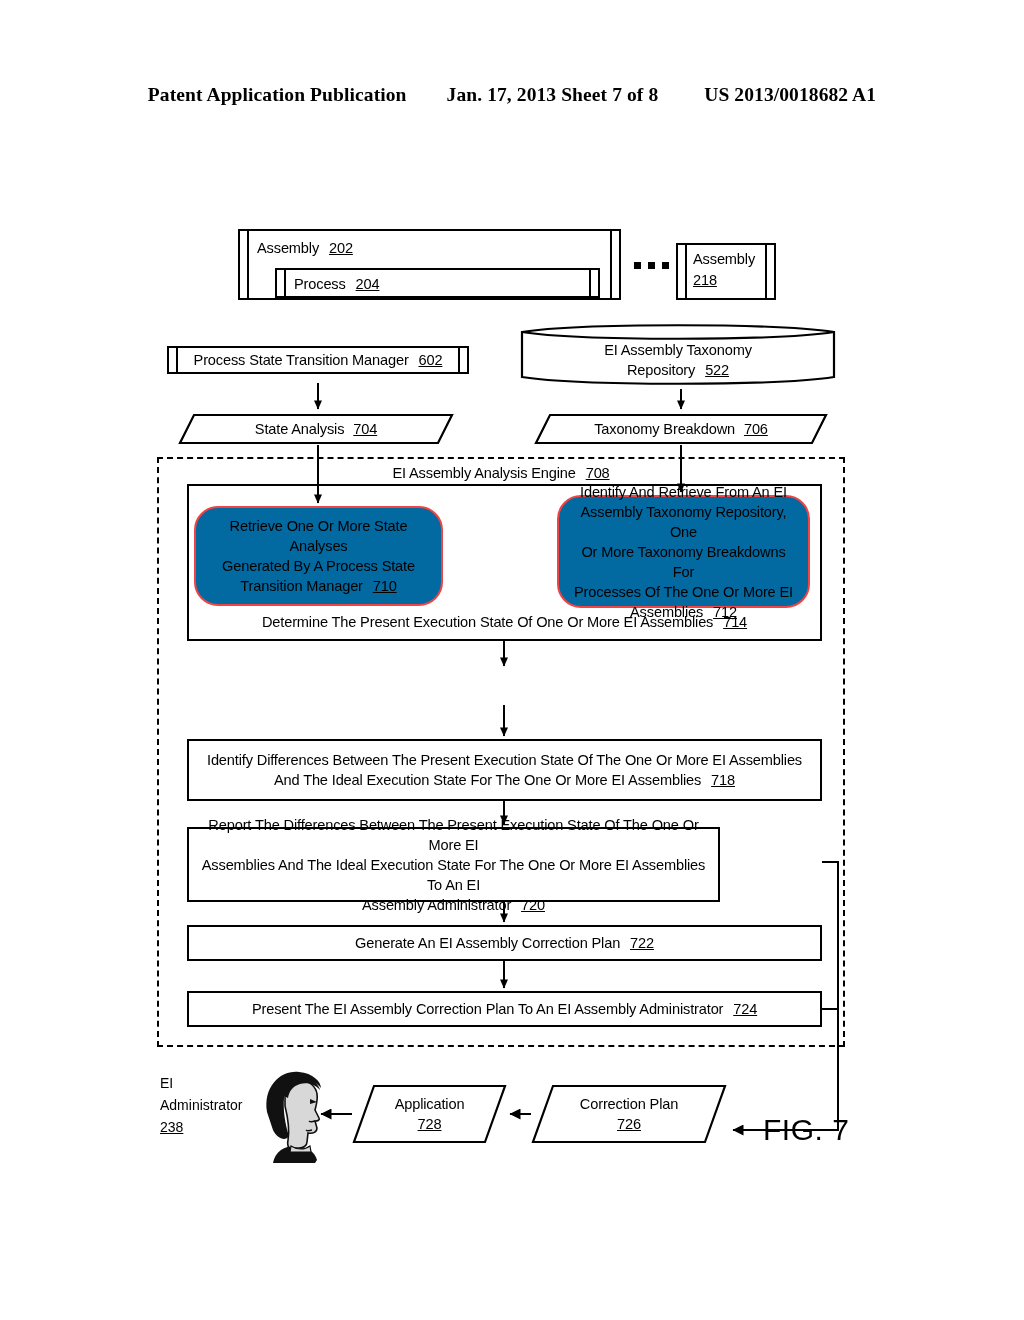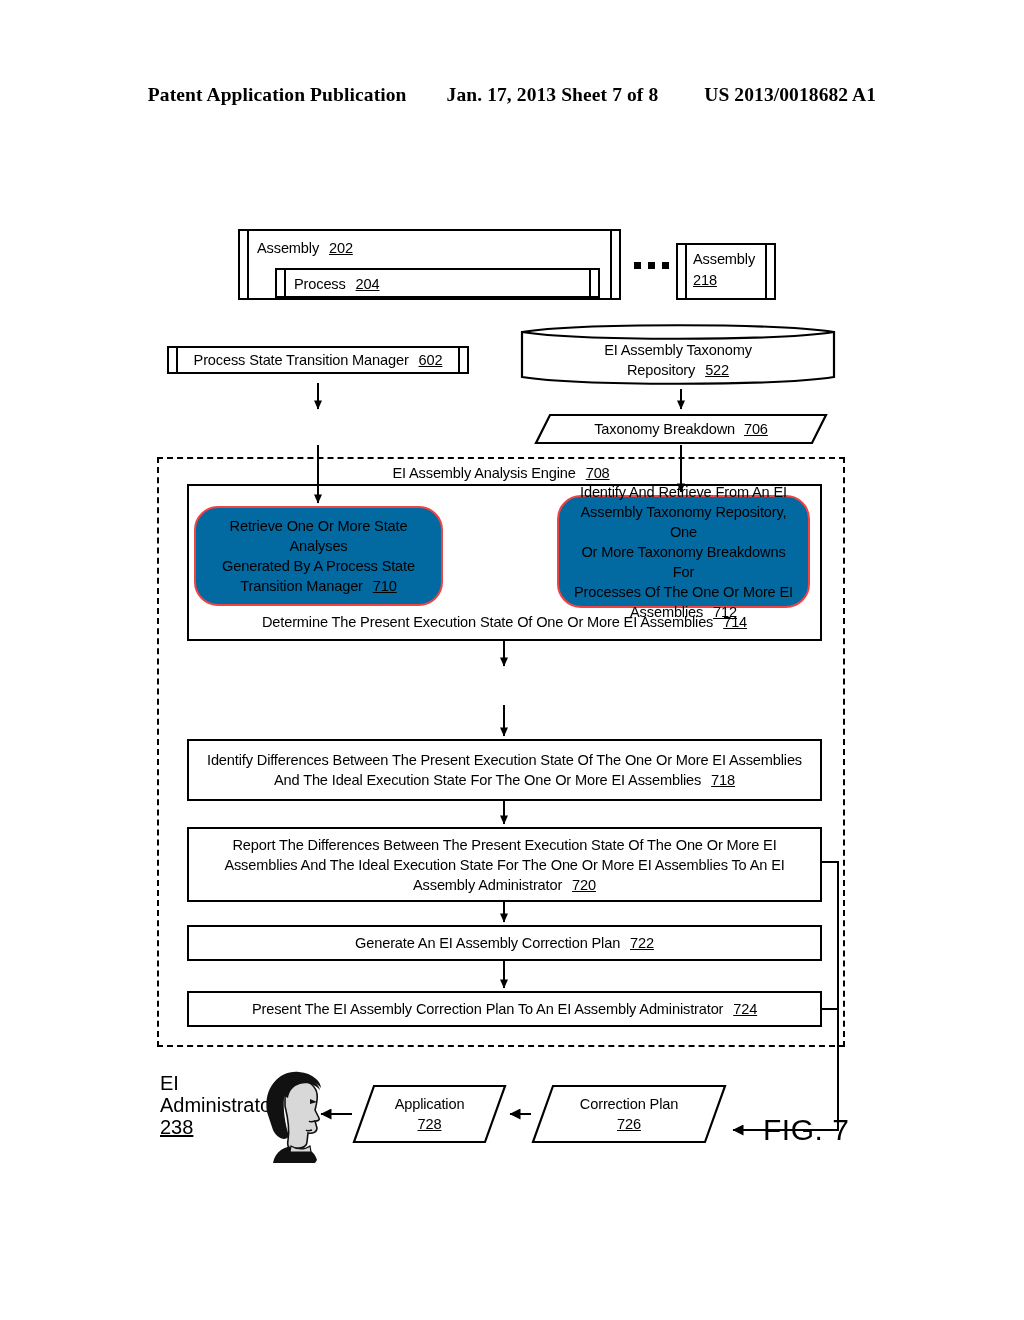--- a/index.html
+++ b/index.html
@@ -92,21 +92,21 @@
          pointer-events:none;}
 
   
   .figcap{
     position:absolute;font-family:"Liberation Sans","DejaVu Sans",sans-serif;
     font-size:30px;font-weight:400;letter-spacing:.5px;
   }
 
   
   .adminlbl{
-    position:absolute;font-size:20px;line-height:22px;text-align:left;
+    position:absolute;font-size:14px;line-height:22px;text-align:left;
   }
   .person{position:absolute;}
 </style>
 </head>
 <body>
 
 <div class="sheet">
 
   <div class="pg-header">
     <span class="h1">Patent Application Publication</span>
@@ -163,20 +163,31 @@
     </svg>
     <div class="clabel">
       <div class="txt">
         <span>EI Assembly Taxonomy</span><br>
         <span>Repository</span>
         <span class="ref" style="margin-left:6px">522</span>
       </div>
     </div>
   </div>
 
+  <div class="para" style="left:178px;top:413px;width:276px;height:32px;">
+    <svg width="276" height="32" viewBox="0 0 276 32">
+      <polygon points="16,2 274,2 260,30 2,30" fill="#fff" stroke="#000" stroke-width="2.2"></polygon>
+    </svg>
+    <div class="plabel">
+      <div class="txt">
+        <span>State Analysis</span>
+        <span class="ref" style="margin-left:5px">704</span>
+      </div>
+    </div>
+  </div>
 
   <div class="para" style="left:534px;top:413px;width:294px;height:32px;">
     <svg width="294" height="32" viewBox="0 0 294 32">
       <polygon points="16,2 292,2 278,30 2,30" fill="#fff" stroke="#000" stroke-width="2.2"></polygon>
     </svg>
     <div class="plabel">
       <div class="txt">
         <span>Taxonomy Breakdown</span>
         <span class="ref" style="margin-left:5px">706</span>
       </div>
@@ -219,21 +230,21 @@
 
 
   <div class="rect" style="left:187px;top:739px;width:635px;height:62px;">
     <div class="txt">
       <span>Identify Differences Between The Present Execution State Of The One Or More EI Assemblies</span><br>
       <span>And The Ideal Execution State For The One Or More EI Assemblies</span>
       <span class="ref" style="margin-left:6px">718</span>
     </div>
   </div>
 
-  <div class="rect" style="left:187px;top:827px;width:635px;height:75px;">
+  <div class="rect" style="left:187px;top:827px;width:533px;height:75px;">
     <div class="txt">
       <span>Report The Differences Between The Present Execution State Of The One Or More EI</span><br>
       <span>Assemblies And The Ideal Execution State For The One Or More EI Assemblies To An EI</span><br>
       <span>Assembly Administrator</span>
       <span class="ref" style="margin-left:6px">720</span>
     </div>
   </div>
 
   <div class="rect" style="left:187px;top:925px;width:635px;height:36px;">
     <div class="txt">

